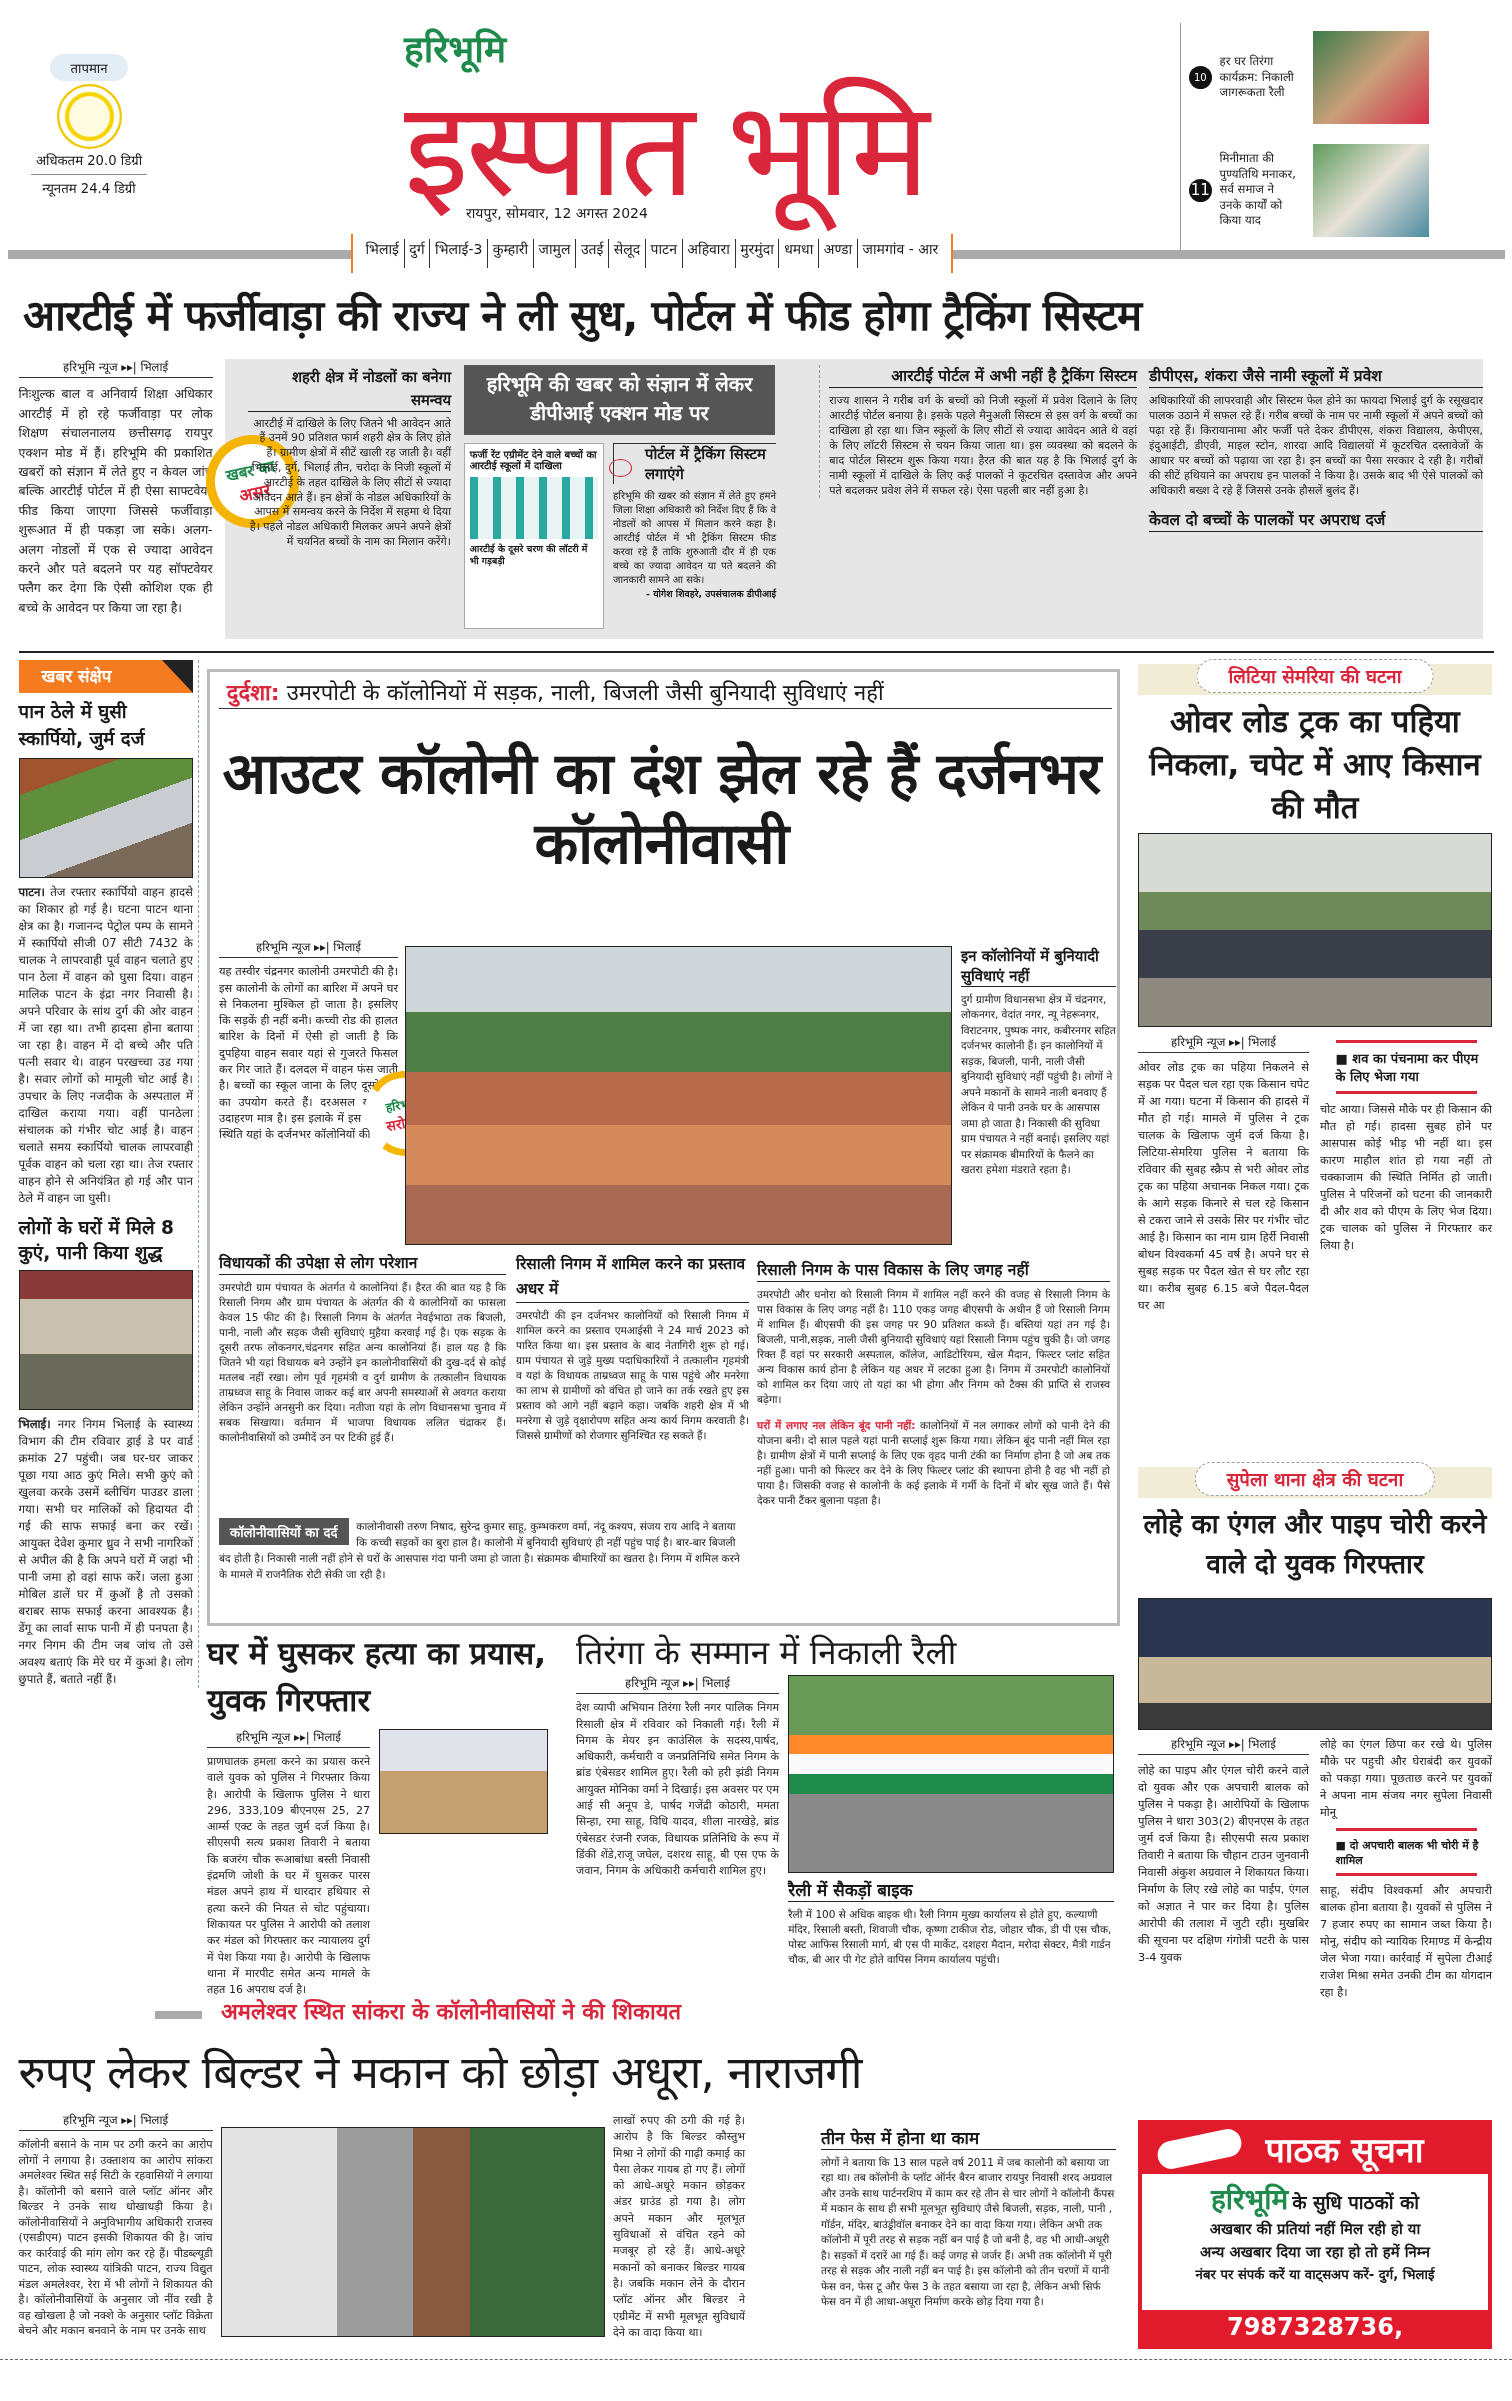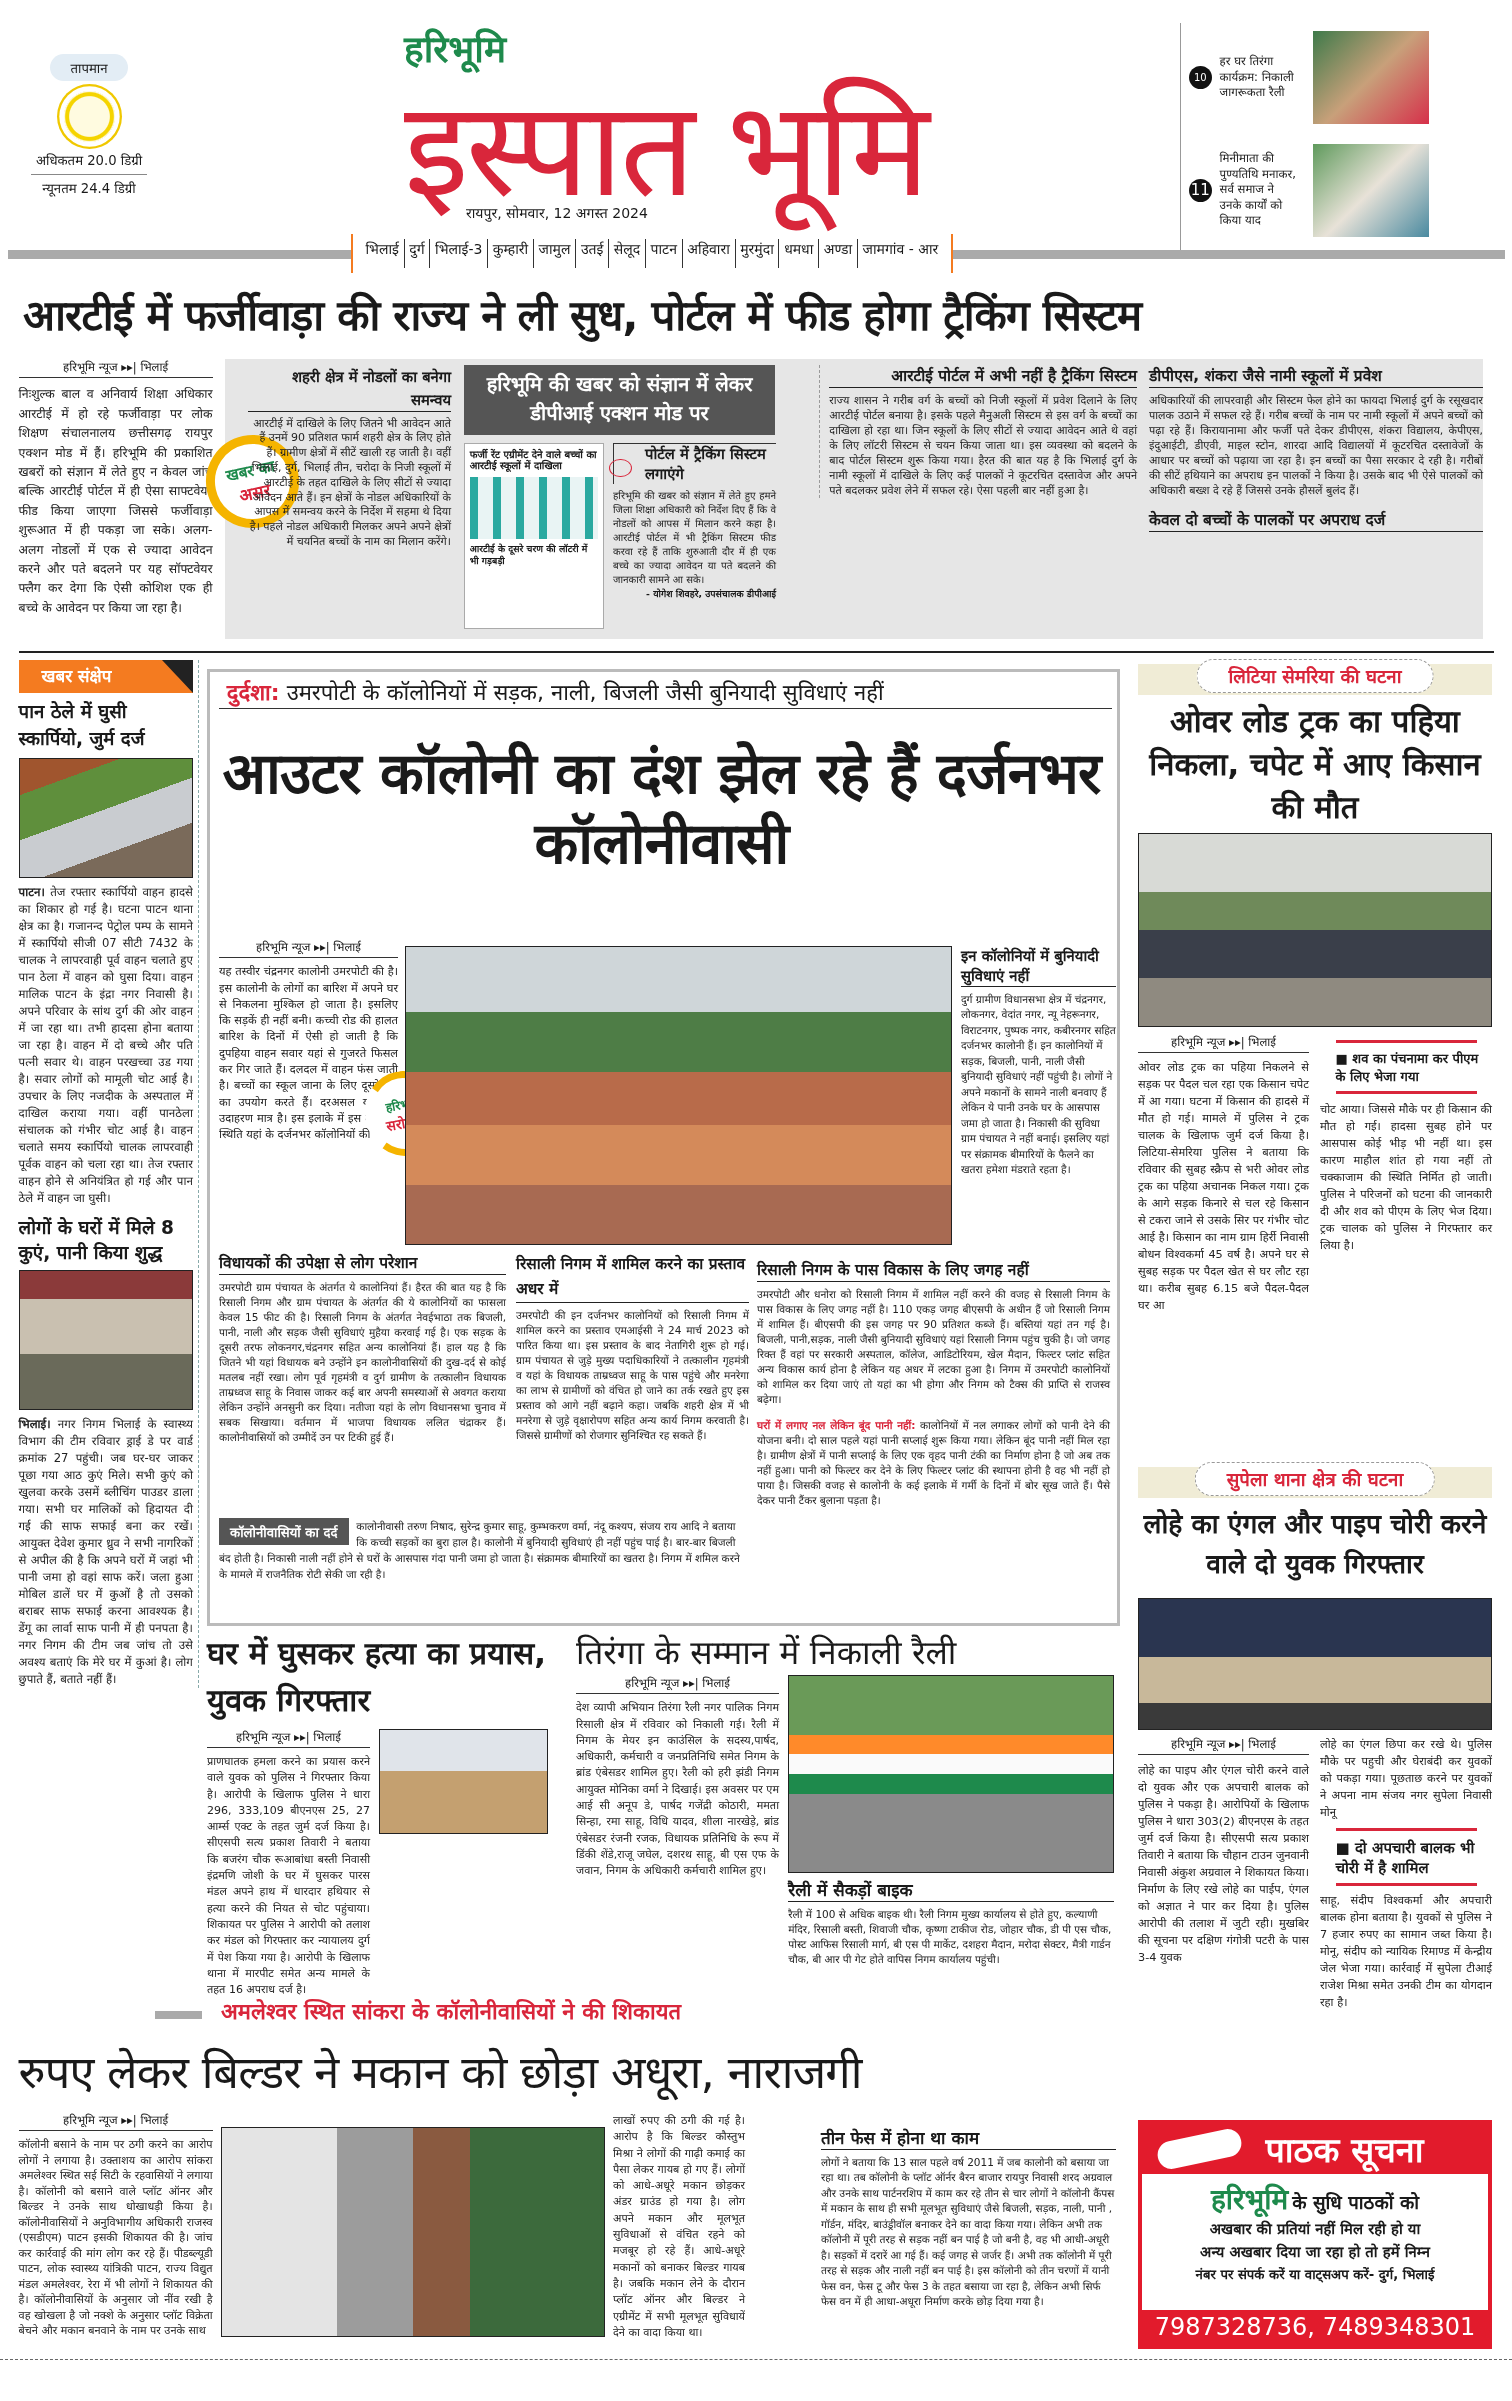--- a/index.html
+++ b/index.html
@@ -191,21 +191,21 @@
   <div style="font-weight:bold;font-size:26.4px;line-height:40px;text-align:center;margin:6.2px 0 14px;">लोहे का एंगल और पाइप चोरी करने वाले दो युवक गिरफ्तार</div>
   <div class="photo" style="height:132px;background:linear-gradient(180deg,#2a3550 0 45%,#c8b89a 45% 80%,#3a3a3a 80%);"></div>
   <div style="display:flex;gap:11px;margin-top:6.2px;">
     <div style="width:171px;">
       <div class="byline">हरिभूमि न्यूज ▸▸| भिलाई</div>
       <div class="body-text" style="font-size:11.3px;line-height:17px;">लोहे का पाइप और एंगल चोरी करने वाले दो युवक और एक अपचारी बालक को पुलिस ने पकड़ा है। आरोपियों के खिलाफ पुलिस ने धारा 303(2) बीएनएस के तहत जुर्म दर्ज किया है। सीएसपी सत्य प्रकाश तिवारी ने बताया कि चौहान टाउन जुनवानी निवासी अंकुश अग्रवाल ने शिकायत किया। निर्माण के लिए रखे लोहे का पाईप, एंगल को अज्ञात ने पार कर दिया है। पुलिस आरोपी की तलाश में जुटी रही। मुखबिर की सूचना पर दक्षिण गंगोत्री पटरी के पास 3-4 युवक</div>
     </div>
     <div style="width:172px;">
       <div class="body-text" style="font-size:11.3px;line-height:17px;">लोहे का एंगल छिपा कर रखे थे। पुलिस मौके पर पहुची और घेराबंदी कर युवकों को पकड़ा गया। पूछताछ करने पर युवकों ने अपना नाम संजय नगर सुपेला निवासी मोनू</div>
       <div class="redbar"></div>
-      <div style="padding-left:15.5px;font-weight:bold;font-size:15px;"><span>■ </span><span>दो अपचारी बालक भी चोरी में है शामिल</span></div>
+      <div style="padding-left:15.5px;font-weight:bold;font-size:11px;"><span>■ </span><span>दो अपचारी बालक भी चोरी में है शामिल</span></div>
       <div class="redbar"></div>
       <div class="body-text" style="font-size:11.3px;line-height:17px;">साहू, संदीप विश्वकर्मा और अपचारी बालक होना बताया है। युवकों से पुलिस ने 7 हजार रुपए का सामान जब्त किया है। मोनू, संदीप को न्यायिक रिमाण्ड में केन्द्रीय जेल भेजा गया। कार्रवाई में सुपेला टीआई राजेश मिश्रा समेत उनकी टीम का योगदान रहा है।</div>
     </div>
   </div>
 </div>
 
 <div class="abs" style="left:207px;top:1630px;width:342px;">
   <div style="font-weight:bold;font-size:31px;line-height:47px;">घर में घुसकर हत्या का प्रयास, युवक गिरफ्तार</div>
   <div style="display:flex;gap:9.3px;margin-top:4.7px;">
     <div style="width:163px;">
@@ -252,17 +252,17 @@
   <div style="display:flex;align-items:center;height:50px;">
     <div style="width:85px;height:28px;background:#fff;border-radius:14px;transform:rotate(-12deg);margin-left:15.5px;"></div>
     <div style="color:#fff;font-weight:bold;font-size:34px;margin-left:23px;">पाठक सूचना</div>
   </div>
   <div style="background:#fff;height:136px;text-align:center;padding-top:4.7px;">
     <div><span style="color:#1e8a4c;font-weight:bold;font-size:28px;">हरिभूमि</span> <span style="font-weight:bold;font-size:18.6px;">के सुधि पाठकों को</span></div>
     <div style="font-weight:bold;font-size:14.8px;line-height:23px;">अखबार की प्रतियां नहीं मिल रही हो या</div>
     <div style="font-weight:bold;font-size:14.8px;line-height:23px;">अन्य अखबार दिया जा रहा हो तो हमें निम्न</div>
     <div style="font-weight:bold;font-size:13.2px;line-height:23px;">नंबर पर संपर्क करें या वाट्सअप करें- दुर्ग, भिलाई</div>
   </div>
-  <div style="color:#fff;font-weight:normal;font-size:24px;text-align:center;line-height:34px;">7987328736, 7489348301</div>
+  <div style="color:#fff;font-weight:bold;font-size:24px;text-align:center;line-height:34px;">7987328736, 7489348301</div>
 </div>
 
 <div class="abs" style="left:0;top:2359px;width:1512px;border-top:1.6px dashed #666;"></div>
 
 
 </body></html>

